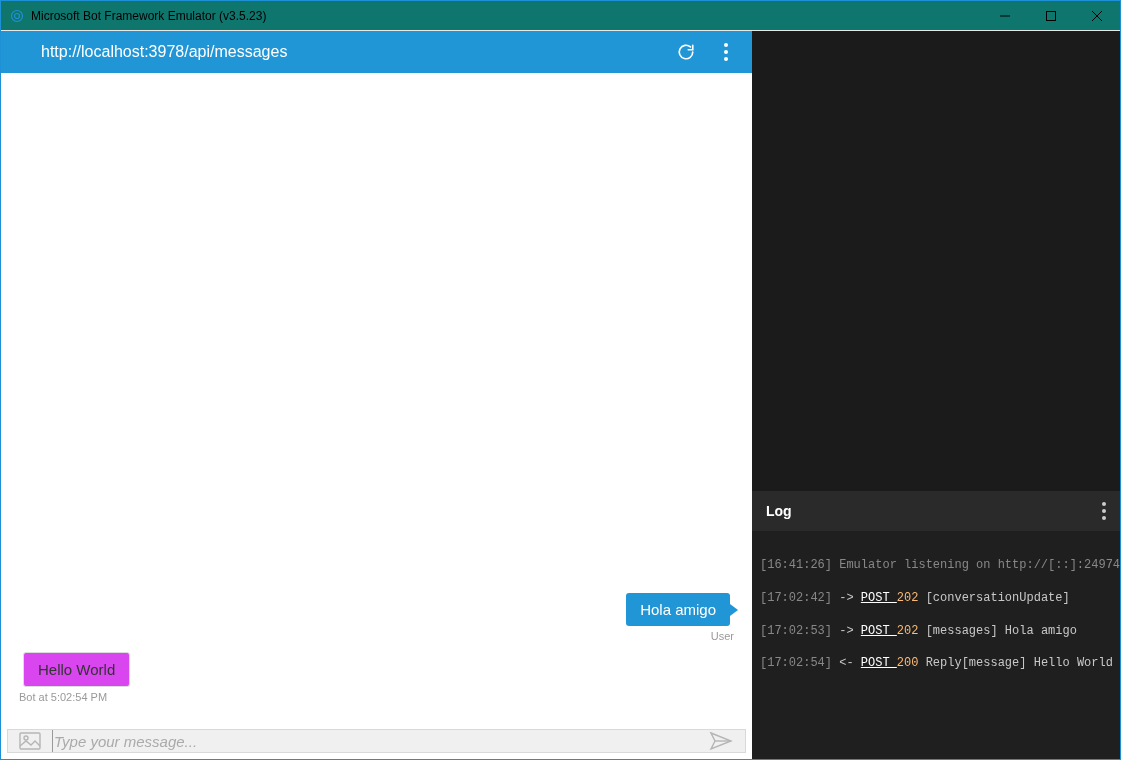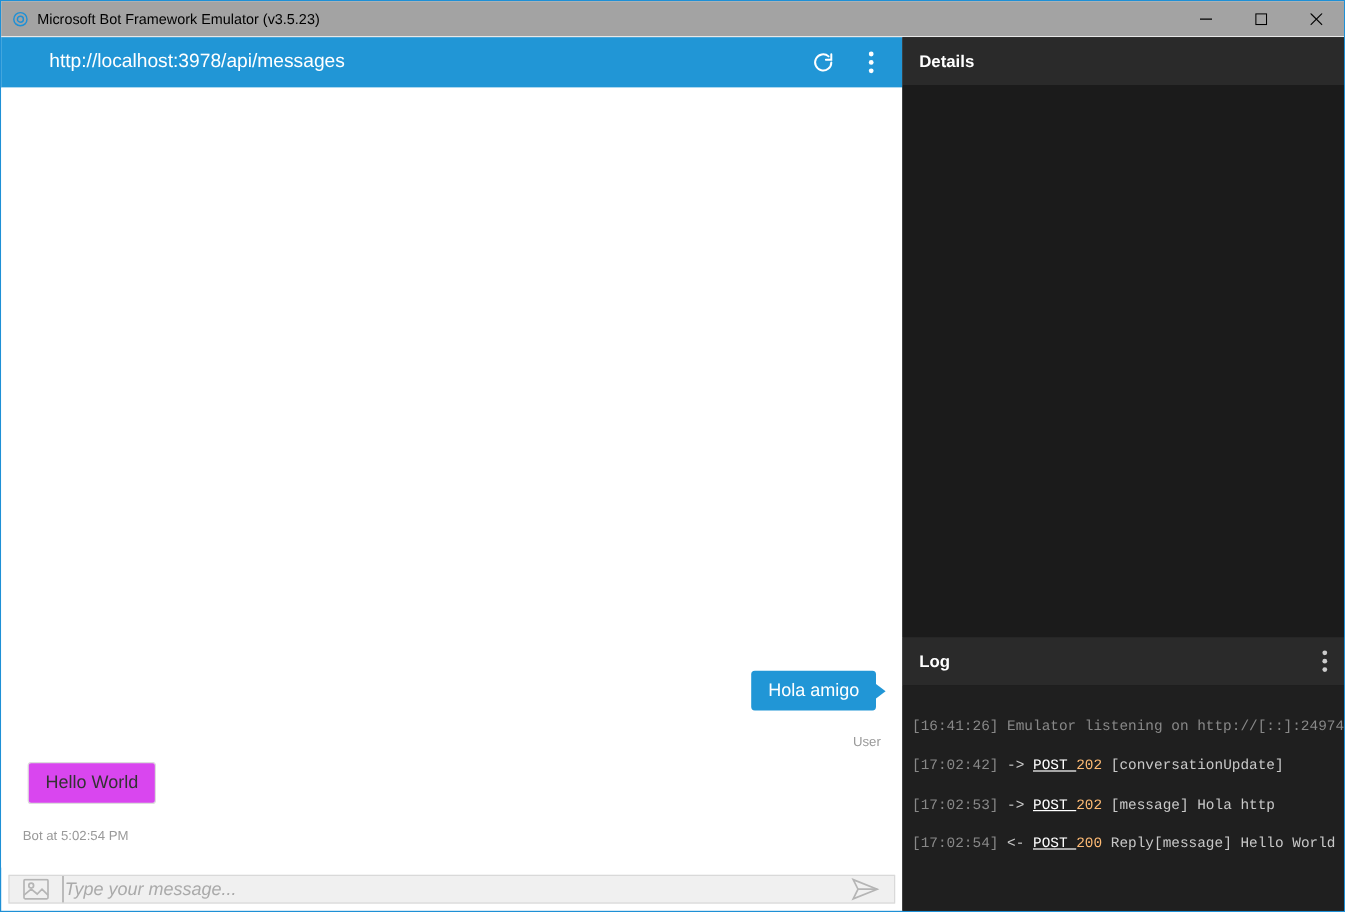--- a/index.html
+++ b/index.html
@@ -1,30 +1,30 @@
 <!DOCTYPE html>
 <html><head>
 <meta charset="utf-8">
 <style>
   * { box-sizing: border-box; margin: 0; padding: 0; }
   body { font-family: "Segoe UI", Arial, sans-serif; font-size: 13px; background: #fff; overflow: hidden; }
   .window { width: 1121px; height: 760px; border: 1px solid #1e90d6; display: flex; flex-direction: column; position: relative; }
-  .titlebar { height: 30px; display: flex; align-items: center; background: #a3a3a3; border-bottom: 1px solid #e8e8e8; }
+  .titlebar { height: 30px; display: flex; align-items: center; background: #0f766e; border-bottom: 1px solid #e8e8e8; }
   .titlebar .app-icon { width: 16px; height: 16px; margin: 0 6px 0 8px; display:inline-flex; align-items:center; justify-content:center;}
   .titlebar .title { flex: 1; font-size: 12px; color: #000; }
   .win-controls { display: flex; height: 100%; }
   .win-btn { width: 46px; height: 100%; display: flex; align-items: center; justify-content: center; cursor: default; }
   .win-btn svg { stroke: #000; }
   .client { flex: 1; display: flex; min-height: 0; }
   .left-pane { flex: 1; display: flex; flex-direction: column; min-width: 0; }
   .addr-bar { height: 42px; background: #2196d6; display: flex; align-items: center; padding: 0 6px 0 40px; color: #fff; }
   .addr-url { flex: 1; font-size: 16px; color: #fff; }
   .addr-icon { width: 40px; height: 42px; display: flex; align-items: center; justify-content: center; cursor: pointer; }
   .chat-area { flex: 1; background: #fff; padding: 10px 14px; display: flex; flex-direction: column; justify-content: flex-end; overflow: hidden; }
-  .msg-row { display: flex; flex-direction: column; margin-bottom: 10px; gap: 17px; }
+  .msg-row { display: flex; flex-direction: column; margin-bottom: 10px; }
   .msg-row.user { align-items: flex-end; }
   .msg-row.bot { align-items: flex-start; }
   .bubble-wrap { display: flex; align-items: center; }
   .bubble { padding: 8px 14px; border-radius: 3px; font-size: 15px; max-width: 420px; }
   .bubble.user { background: #2196d6; color: #fff; }
   .bubble.bot { background: #d946ef; color: #333; border: 1px solid #ddd; }
   .nub { width: 0; height: 0; }
   .nub.user { border-top: 6px solid transparent; border-bottom: 6px solid transparent; border-left: 8px solid #2196d6; }
   .nub.bot { border-top: 6px solid transparent; border-bottom: 6px solid transparent; border-right: 8px solid #ececec; }
   .meta { font-size: 11px; color: #999; margin-top: 4px; padding: 0 4px; }
@@ -131,23 +131,20 @@
         <div class="send-icon">
           <svg width="24" height="20" viewBox="0 0 24 20" fill="none" stroke="#b5b5b5" stroke-width="1.4">
               <path d="M2 2 L22 10 L2 18 L6 10 Z"></path>
               <line x1="6" y1="10" x2="22" y2="10"></line>
             </svg>
         </div>
       </div>
     </div>
 
     <div class="right-pane">
-      <div class="panel-header">
-        <span class="label">Details</span>
-      </div>
       <div class="details-body"></div>
 
       <div class="panel-header">
         <span class="label">Log</span>
         <div>
           <div class="vdots dark">
               <span></span>
               <span></span>
               <span></span>
             </div>
@@ -163,21 +160,21 @@
           <span>-&gt; </span>
           <span class="link">POST </span>
           <span class="code">202 </span>
           <span>[conversationUpdate] </span>
         </div>
         <div class="log-line">
           <span class="ts">[17:02:53] </span>
           <span>-&gt; </span>
           <span class="link">POST </span>
           <span class="code">202 </span>
-          <span>[message] Hola http </span>
+          <span>[messages] Hola amigo </span>
         </div>
         <div class="log-line">
           <span class="ts">[17:02:54] </span>
           <span>&lt;- </span>
           <span class="link">POST </span>
           <span class="code">200 </span>
           <span>Reply[message] Hello World </span>
         </div>
       </div>
     </div>

